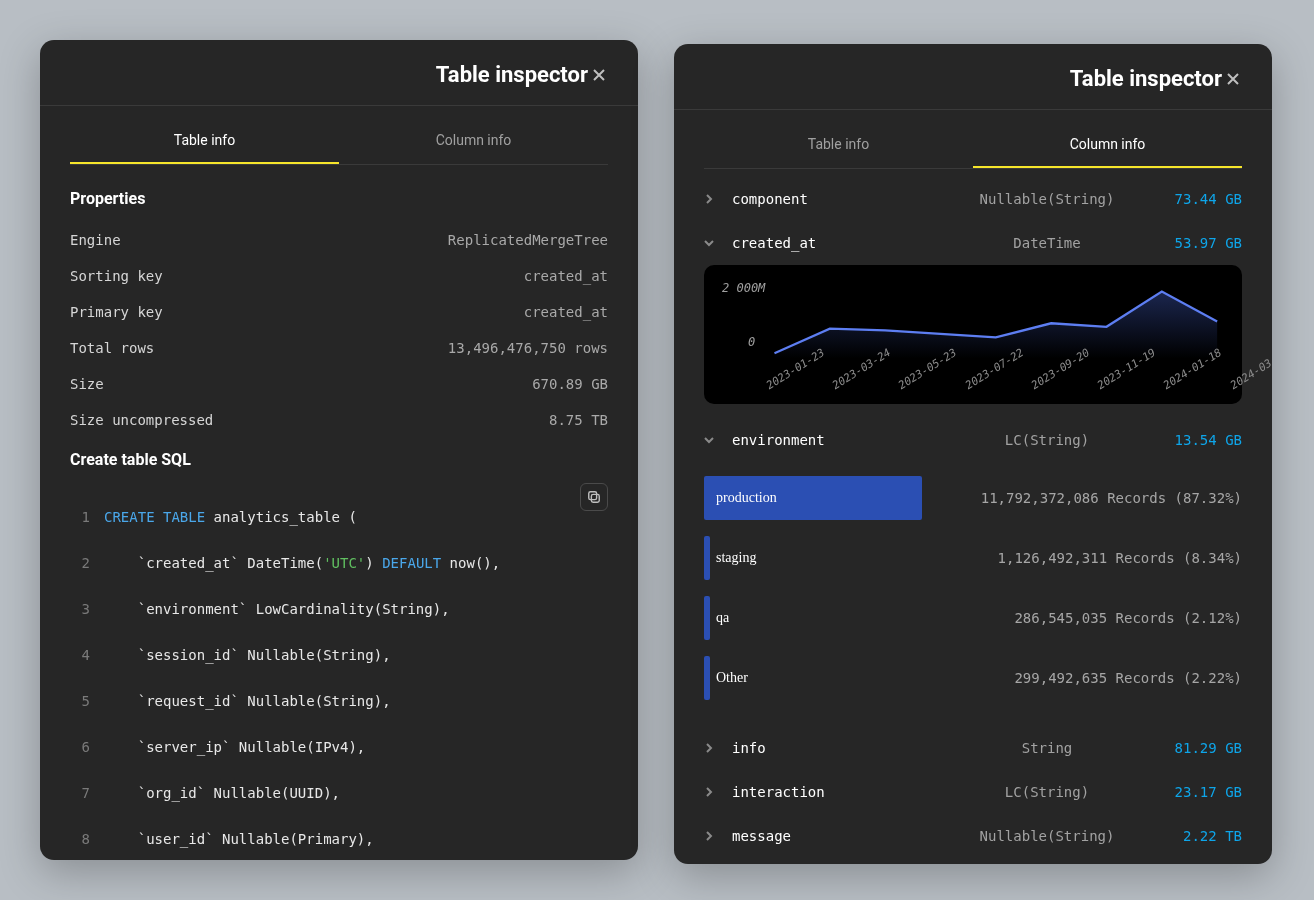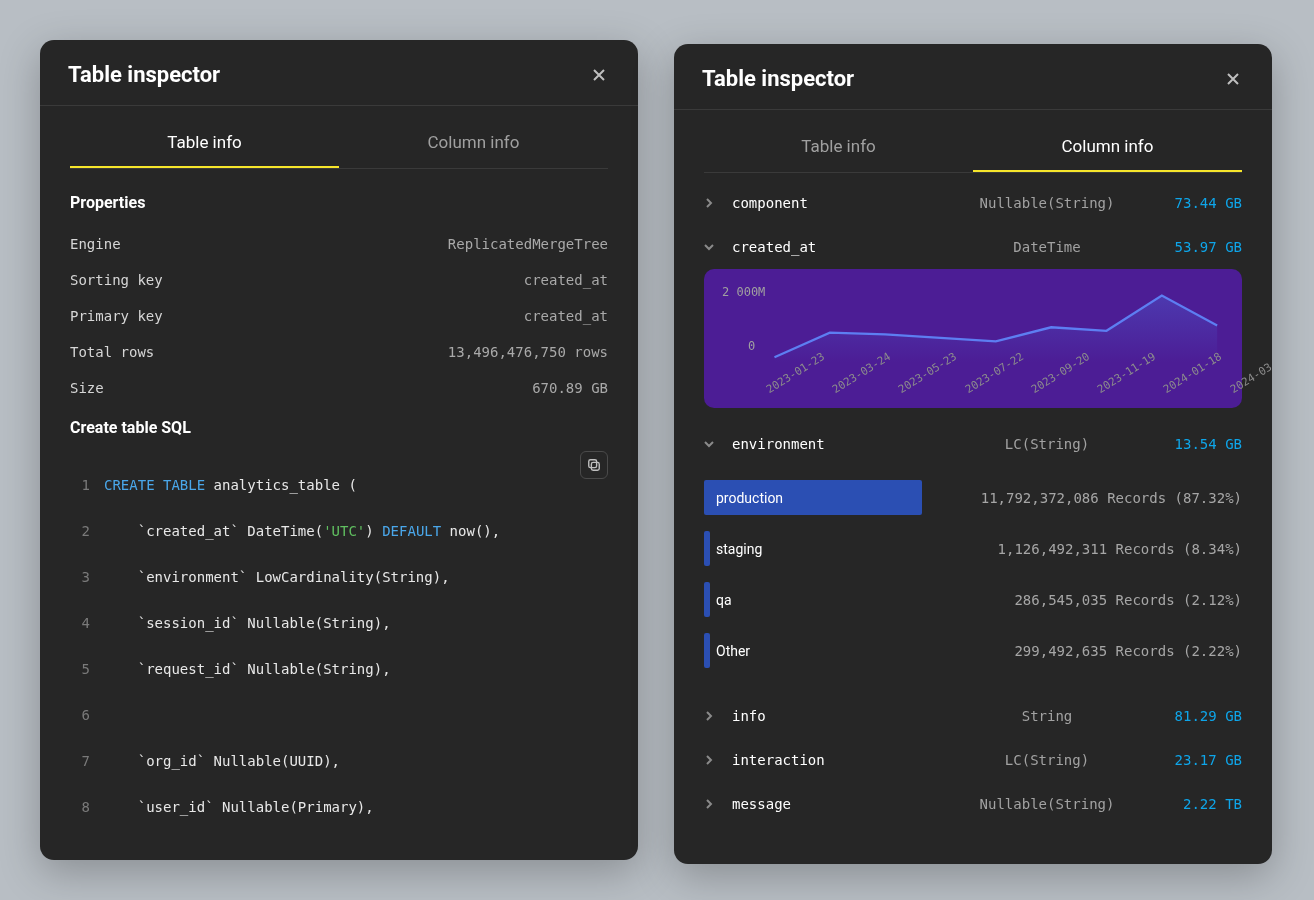--- a/index.html
+++ b/index.html
@@ -17,35 +17,35 @@
     border-radius: 14px;
     overflow: hidden;
     display: flex;
     flex-direction: column;
     box-shadow: 0 12px 40px rgba(0,0,0,0.25);
   }
   .panel.left { width: 598px; height: 820px; }
   .panel.right { width: 598px; height: 820px; margin-top: 4px; }
 
   .panel-header {
-    display: flex; align-items: center; justify-content: space-between;
+    display: flex; align-items: center; justify-content: flex-end;
     padding: 22px 28px 18px 28px;
     border-bottom: 1px solid #3a3a3a;
   }
   .panel-title { font-size: 22px; font-weight: 700; color: #fff; }
   .close-btn {
     width: 22px; height: 22px; display:flex; align-items:center; justify-content:center;
     cursor: pointer; color:#bfbfbf;
   }
   .close-btn svg { width: 16px; height: 16px; stroke: currentColor; stroke-width: 2; fill: none; }
 
   .tabs { display:flex; padding: 0 30px; margin-top: 14px; }
   .tab {
     flex: 0 0 50%; text-align: center; padding: 12px 0 14px;
-    color: #a0a0a0; font-size: 17px; cursor: pointer;
+    color: #a0a0a0; font-size: 14px; cursor: pointer;
     border-bottom: 2px solid transparent;
   }
   .tab.active { color: #fff; border-bottom-color: #f6e52b; }
   .tabs-underline { height:1px; background:#3a3a3a; margin: 0 30px; }
 
   .panel-body { padding: 18px 30px 8px 30px; overflow: hidden; flex:1; position:relative; }
 
   .section-title { font-size: 16px; font-weight: 700; color: #fff; margin: 6px 0 14px; }
   .prop-row {
     display:flex; justify-content: space-between; align-items:flex-start;
@@ -79,40 +79,41 @@
     padding: 14px 0;
   }
   .col-row .chev { width:14px; color:#8a8a8a; flex:0 0 14px; }
   .col-row .chev svg { width:10px; height:10px; stroke:#8a8a8a; stroke-width:2; fill:none; }
   .col-row .cname { color:#fff; flex: 0 0 210px; }
   .col-row .ctype { color:#a2a2a2; flex:1; text-align:center;}
   .col-row .csize { color:#0ea5e9; flex:0 0 90px; text-align:right; }
 
   
   .chart-card {
-    background:#4c1d95; border-radius:10px; padding: 16px 18px 10px 18px;
+    background:#000000; border-radius:10px; padding: 16px 18px 10px 18px;
     margin: 0 0 14px 0;
+    font-style: italic;
   }
   .chart-ylabel {
     font-family: ui-monospace, Menlo, Consolas, monospace; font-size: 12px; color:#a0a0a0;
     position:relative;
   }
   .chart-area { position:relative; }
   .chart-svg { width: 100%; height: 94px; display:block; }
   .chart-x {
     display:flex; justify-content:space-between; padding: 0 2px;
     font-family: ui-monospace, Menlo, Consolas, monospace; font-size:11px; color:#8c8c8c;
     margin-top: 6px;
   }
   .chart-x span { transform: rotate(-32deg); transform-origin: 0 0; display:inline-block; white-space:nowrap; }
 
   
   .dist { margin: 6px 0 18px 0; }
   .dist-row { display:flex; align-items:center; padding: 8px 0; }
-  .dist-bar-wrap { width: 218px; height: 35px; position:relative; flex:0 0 218px; }
+  .dist-bar-wrap { width: 218px; height: 44px; position:relative; flex:0 0 218px;font-family:Liberation Serif, serif; }
   .dist-bar { position:absolute; left:0; top:0; bottom:0; background:#2b4fb3; border-radius:2px; }
   .dist-bar.tiny { width:6px; }
   .dist-label {
     position:absolute; left:12px; top:50%; transform:translateY(-50%);
     color:#fff; font-size:14px;
   }
   .dist-val {
     flex:1; text-align:right; font-family: ui-monospace, Menlo, Consolas, monospace; font-size:14px; color:#a6a6a6;
   }
 
@@ -152,37 +153,41 @@
       <span class="v">created_at</span>
     </div>
     <div class="prop-row">
       <span class="k">Total rows</span>
       <span class="v">13,496,476,750 rows</span>
     </div>
     <div class="prop-row">
       <span class="k">Size</span>
       <span class="v">670.89 GB</span>
     </div>
+    <div class="prop-row">
+      <span class="k">Size uncompressed</span>
+      <span class="v">8.75 TB</span>
+    </div>
 
     <div class="section-title" style="margin-top:12px;">Create table SQL</div>
 
     <div class="code-wrap">
       <div class="copy-btn">
         <svg viewBox="0 0 16 16">
             <rect x="5" y="5" width="9" height="9" rx="2"></rect>
             <rect x="2" y="2" width="9" height="9" rx="2"></rect>
           </svg>
       </div>
       <div class="code-block">
 <div class="code-line"><span class="ln">1</span><span><span class="kw">CREATE TABLE</span><span> analytics_table (</span></span></div>
 <div class="code-line"><span class="ln">2</span><span><span>    `created_at` DateTime(</span><span class="str">'UTC'</span><span>) </span><span class="kw">DEFAULT</span><span> now(),</span></span></div>
 <div class="code-line"><span class="ln">3</span><span>    `environment` LowCardinality(String),</span></div>
 <div class="code-line"><span class="ln">4</span><span>    `session_id` Nullable(String),</span></div>
 <div class="code-line"><span class="ln">5</span><span>    `request_id` Nullable(String),</span></div>
-<div class="code-line"><span class="ln">6</span></div>
+<div class="code-line"><span class="ln">6</span><span>    `server_ip` Nullable(IPv4),</span></div>
 <div class="code-line"><span class="ln">7</span><span>    `org_id` Nullable(UUID),</span></div>
 <div class="code-line"><span class="ln">8</span><span>    `user_id` Nullable(Primary),</span></div>
 
 
 
 
 
 
       </div>
     </div>

